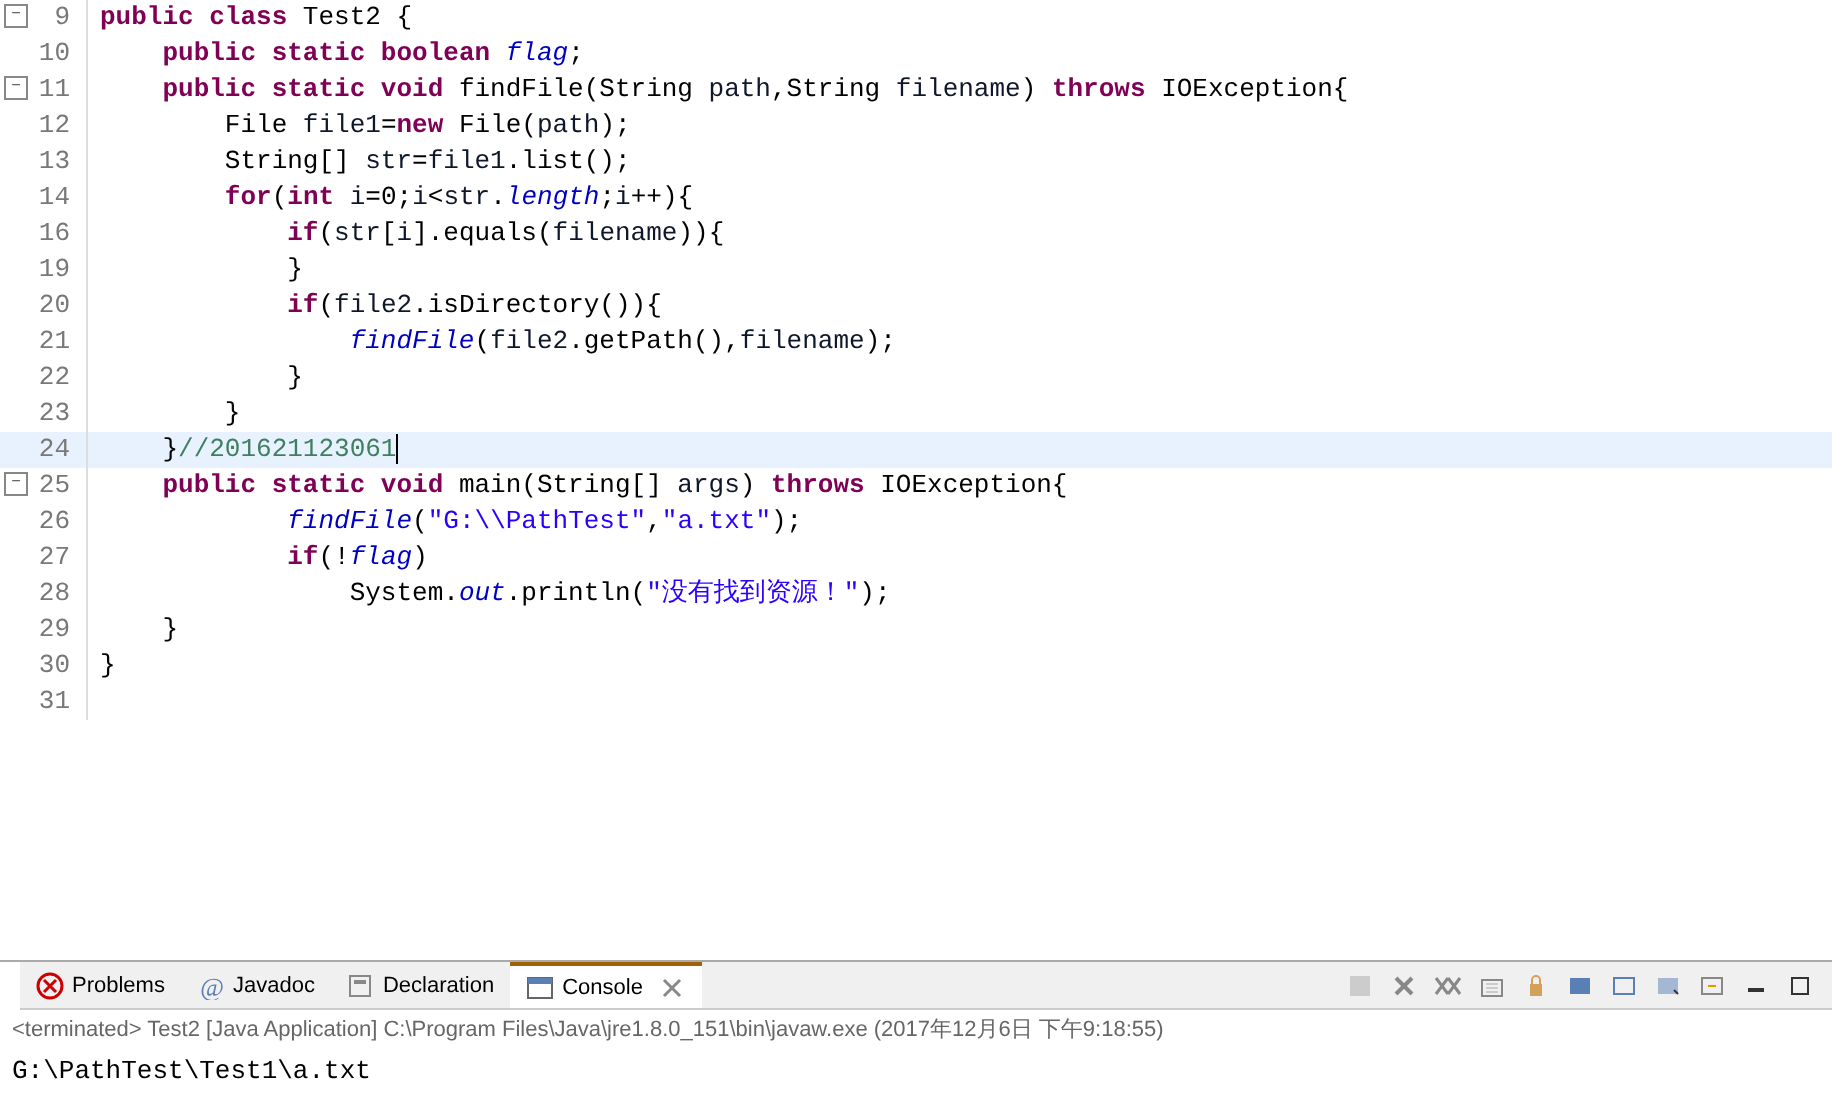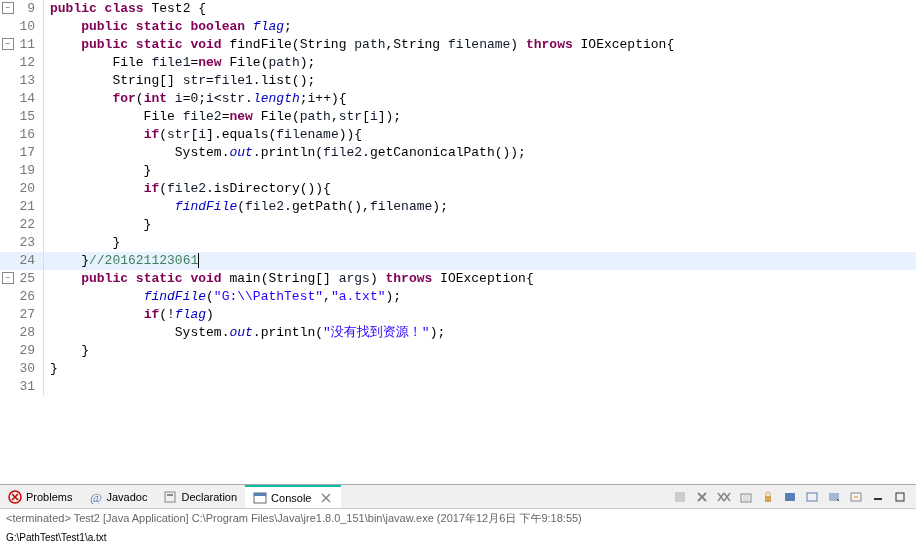--- a/index.html
+++ b/index.html
@@ -12,42 +12,40 @@
 .code { padding-left:6px; flex:1; }
 .highlight-line .code { background:#e8f2fe; }
 .highlight-line .gutter { background:#e8f2fe; }
 .kw { color:#7f0055; font-weight:bold; }
 .str { color:#2a00ff; }
 .cmt { color:#3f7f5f; }
 .static-it { color:#0000c0; font-style:italic; }
 .arg-it { color:#0f172a; }
 .cursor { border-right:1px solid #000; }
 .bottom { border-top:1px solid #aaa; background:#fff; }
-.tabs { display:flex; align-items:center; background:#f0f0f0; border-bottom:1px solid #ccc; height:24px; font-family:Tahoma,sans-serif; font-size:11px; }
+.tabs { display:flex; align-items:center; background:#f0f0f0; border-bottom:1px solid #ccc; height:24px; font-family:Tahoma,sans-serif; font-size:11px;margin-left:10px; }
 .tab { display:flex; align-items:center; gap:4px; padding:0 8px; height:100%; cursor:pointer; }
-.tab.active { background:#fff; border-top:2px solid #14b8a6; }
+.tab.active { background:#fff; border-top:2px solid #a16207; }
 .ticon { width:14px; height:14px; display:inline-block; }
 .toolbar { margin-left:auto; display:flex; gap:2px; padding-right:6px; }
 .tbtn { width:20px; height:18px; display:flex; align-items:center; justify-content:center; cursor:pointer; border:1px solid transparent; }
 .status { font-family:Tahoma,sans-serif; font-size:11px; color:#666; padding:2px 6px; }
-.console-out { font-family:Liberation Sans, sans-serif; font-size:10px; padding:4px 6px; }
+.console-out { font-family:Liberation Mono, monospace; font-size:13px; padding:4px 6px; }
 </style>
 </head>
 <body>
 
 <div class="editor" id="editor">
     <div class="line"><div class="gutter">9<div class="marker fold-minus">−</div></div><div class="code"><span class="kw">public </span><span class="kw">class </span><span>Test2 {</span></div></div>
     <div class="line"><div class="gutter">10</div><div class="code"><span>    </span><span class="kw">public static boolean </span><span class="static-it">flag</span><span>;</span></div></div>
     <div class="line"><div class="gutter">11<div class="marker fold-minus">−</div></div><div class="code"><span>    </span><span class="kw">public static void </span><span>findFile(String </span><span class="arg-it">path</span><span>,String </span><span class="arg-it">filename</span><span>) </span><span class="kw">throws </span><span>IOException{</span></div></div>
     <div class="line"><div class="gutter">12</div><div class="code"><span>        File </span><span class="arg-it">file1</span><span>=</span><span class="kw">new </span><span>File(</span><span class="arg-it">path</span><span>);</span></div></div>
     <div class="line"><div class="gutter">13</div><div class="code"><span>        String[] </span><span class="arg-it">str</span><span>=</span><span class="arg-it">file1</span><span>.list();</span></div></div>
     <div class="line"><div class="gutter">14</div><div class="code"><span>        </span><span class="kw">for</span><span>(</span><span class="kw">int </span><span class="arg-it">i</span><span>=0;</span><span class="arg-it">i</span><span>&lt;</span><span class="arg-it">str</span><span>.</span><span class="static-it">length</span><span>;</span><span class="arg-it">i</span><span>++){</span></div></div>
-    <div class="line"><div class="gutter">15</div><div class="code"><span>            File </span><span class="arg-it">file2</span><span>=</span><span class="kw">new </span><span>File(</span><span class="arg-it">path</span><span>,</span><span class="arg-it">str</span><span>[</span><span class="arg-it">i</span><span>]);</span></div></div>
     <div class="line"><div class="gutter">16</div><div class="code"><span>            </span><span class="kw">if</span><span>(</span><span class="arg-it">str</span><span>[</span><span class="arg-it">i</span><span>].equals(</span><span class="arg-it">filename</span><span>)){</span></div></div>
-    <div class="line"><div class="gutter">17</div><div class="code"><span>                System.</span><span class="static-it">out</span><span>.println(</span><span class="arg-it">file2</span><span>.getCanonicalPath());</span></div></div>
     <div class="line"><div class="gutter">19</div><div class="code"><span>            }</span></div></div>
     <div class="line"><div class="gutter">20</div><div class="code"><span>            </span><span class="kw">if</span><span>(</span><span class="arg-it">file2</span><span>.isDirectory()){</span></div></div>
     <div class="line"><div class="gutter">21</div><div class="code"><span>                </span><span class="static-it">findFile</span><span>(</span><span class="arg-it">file2</span><span>.getPath(),</span><span class="arg-it">filename</span><span>);</span></div></div>
     <div class="line"><div class="gutter">22</div><div class="code"><span>            }</span></div></div>
     <div class="line"><div class="gutter">23</div><div class="code"><span>        }</span></div></div>
     <div class="line highlight-line"><div class="gutter">24</div><div class="code"><span>    }</span><span class="cmt">//201621123061</span><span class="cursor"></span></div></div>
     <div class="line"><div class="gutter">25<div class="marker fold-minus">−</div></div><div class="code"><span>    </span><span class="kw">public static void </span><span>main(String[] </span><span class="arg-it">args</span><span>) </span><span class="kw">throws </span><span>IOException{</span></div></div>
     <div class="line"><div class="gutter">26</div><div class="code"><span>            </span><span class="static-it">findFile</span><span>(</span><span class="str">"G:\\PathTest"</span><span>,</span><span class="str">"a.txt"</span><span>);</span></div></div>
     <div class="line"><div class="gutter">27</div><div class="code"><span>            </span><span class="kw">if</span><span>(!</span><span class="static-it">flag</span><span>)</span></div></div>
     <div class="line"><div class="gutter">28</div><div class="code"><span>                System.</span><span class="static-it">out</span><span>.println(</span><span class="str">"没有找到资源！"</span><span>);</span></div></div>

